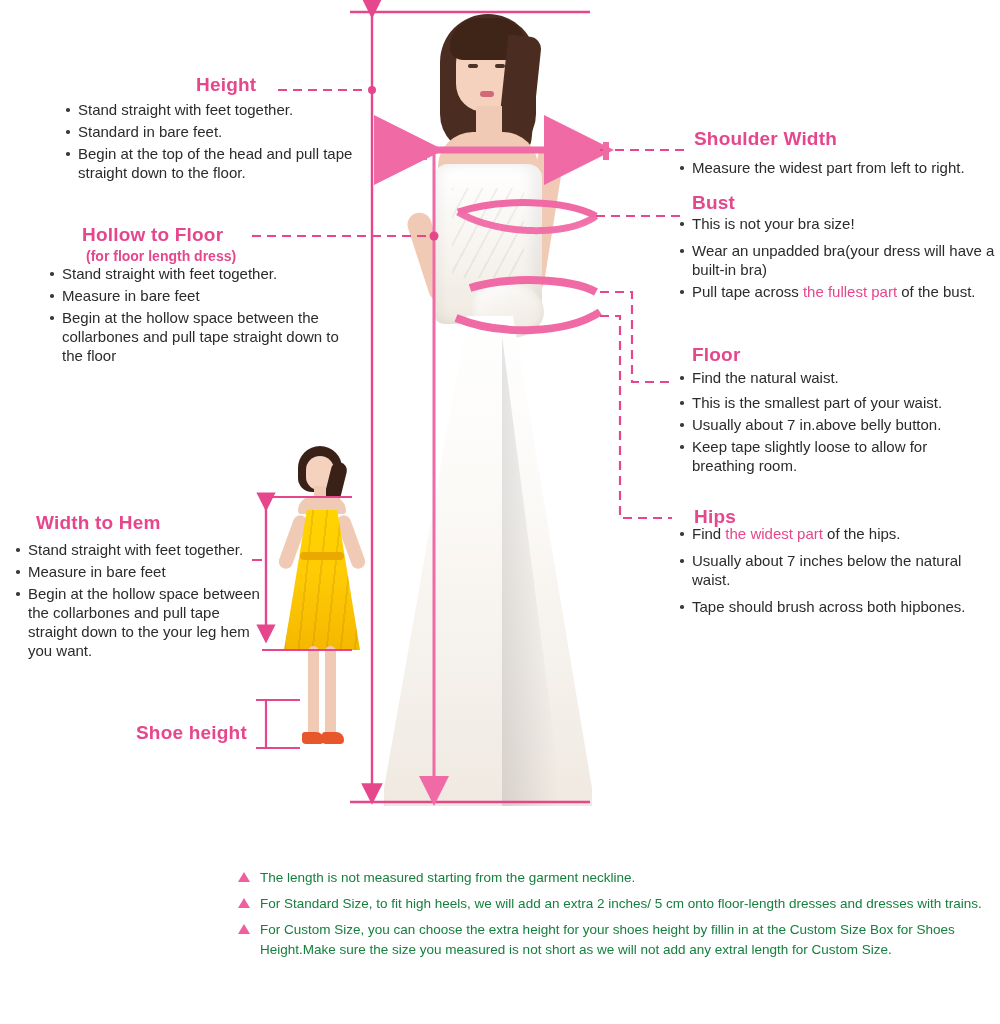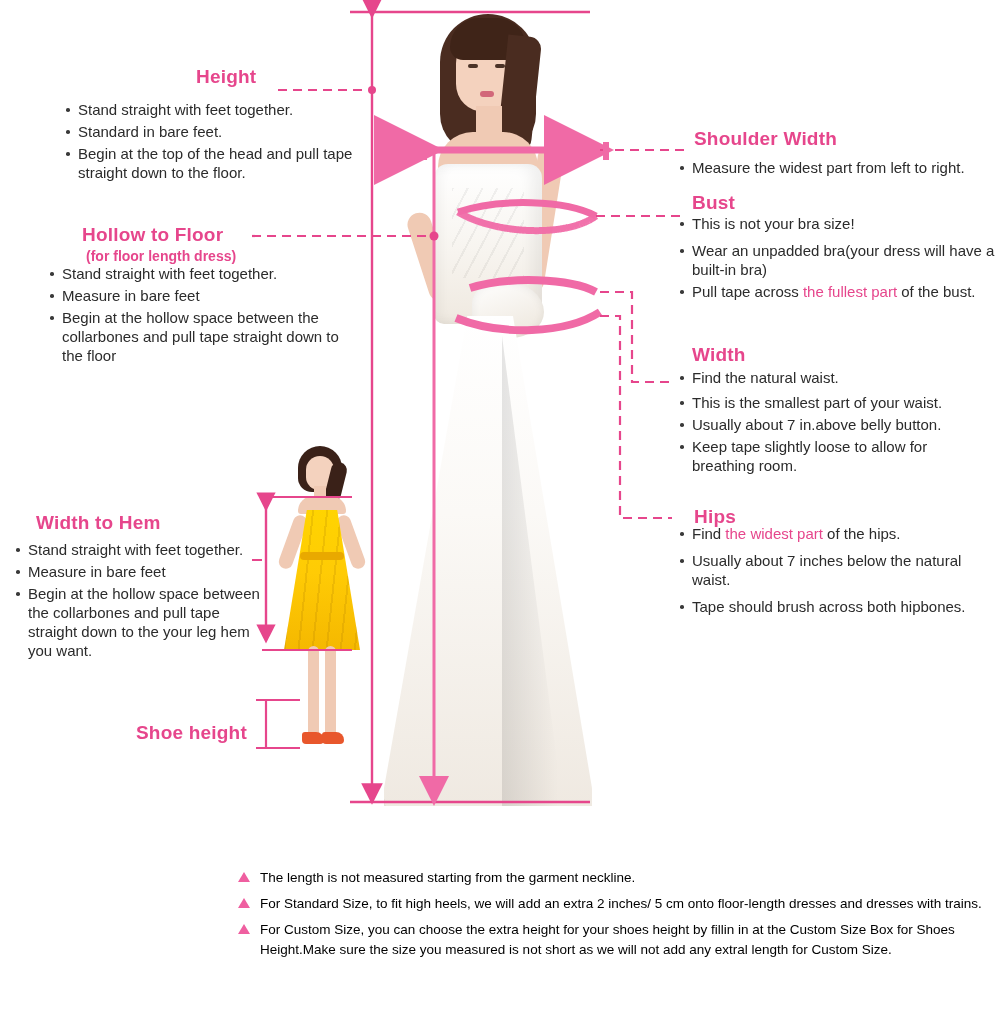--- a/index.html
+++ b/index.html
@@ -49,21 +49,21 @@
     height: 3.5px;
     border-radius: 50%;
     background: #3a3a3a;
   }
   .pink-em { color: #e6468c; }
 
   .note-row {
     position: relative;
     padding-left: 22px;
     font-size: 13.5px;
-    color: #000000;
+    color: #15803d;
     line-height: 20px;
     margin-bottom: 6px;
   }
   .note-row .tri {
     position: absolute;
     left: 0;
     top: 4px;
     width: 0; height: 0;
     border-left: 6px solid transparent;
     border-right: 6px solid transparent;
@@ -291,21 +291,21 @@
       <line x1="262" y1="650" x2="352" y2="650" stroke="#e6468c" stroke-width="2"></line>
     </g>
 
     <g>
       <line x1="266" y1="700" x2="266" y2="748" stroke="#e6468c" stroke-width="2.2"></line>
       <line x1="256" y1="700" x2="300" y2="700" stroke="#e6468c" stroke-width="2"></line>
       <line x1="256" y1="748" x2="300" y2="748" stroke="#e6468c" stroke-width="2"></line>
     </g>
   </svg>
 
-  <div class="abs" style="left:196px; top:66px;">
+  <div class="abs" style="left:196px; top:74px;">
     <div class="sec-title">Height</div>
   </div>
   <div class="abs bullets" style="left:64px; top:100px; width:300px;">
     <div class="li">Stand straight with feet together.</div>
     <div class="li">Standard in bare feet.</div>
     <div class="li">Begin at the top of the head and pull tape straight down to the floor.</div>
   </div>
 
   <div class="abs" style="left:82px; top:224px;">
     <div class="sec-title">Hollow to Floor</div>
@@ -340,21 +340,21 @@
   <div class="abs" style="left:692px; top:192px;">
     <div class="sec-title">Bust</div>
   </div>
   <div class="abs bullets" style="left:678px; top:208px; width:322px;">
     <div class="li" style="margin-top:6px;">This is not your bra size!</div>
     <div class="li" style="margin-top:8px;">Wear an unpadded bra(your dress will have a built-in bra)</div>
     <div class="li"><span>Pull tape across </span><span class="pink-em">the fullest part</span><span> of the bust.</span></div>
   </div>
 
   <div class="abs" style="left:692px; top:344px;">
-    <div class="sec-title">Width</div>
+    <div class="sec-title">Floor</div>
   </div>
   <div class="abs bullets" style="left:678px; top:364px; width:310px;">
     <div class="li" style="margin-top:4px;">Find the natural waist.</div>
     <div class="li" style="margin-top:6px;">This is the smallest part of your waist.</div>
     <div class="li">Usually about 7 in.above belly button.</div>
     <div class="li">Keep tape slightly loose to allow for breathing room.</div>
   </div>
 
   <div class="abs" style="left:694px; top:506px;">
     <div class="sec-title">Hips</div>

